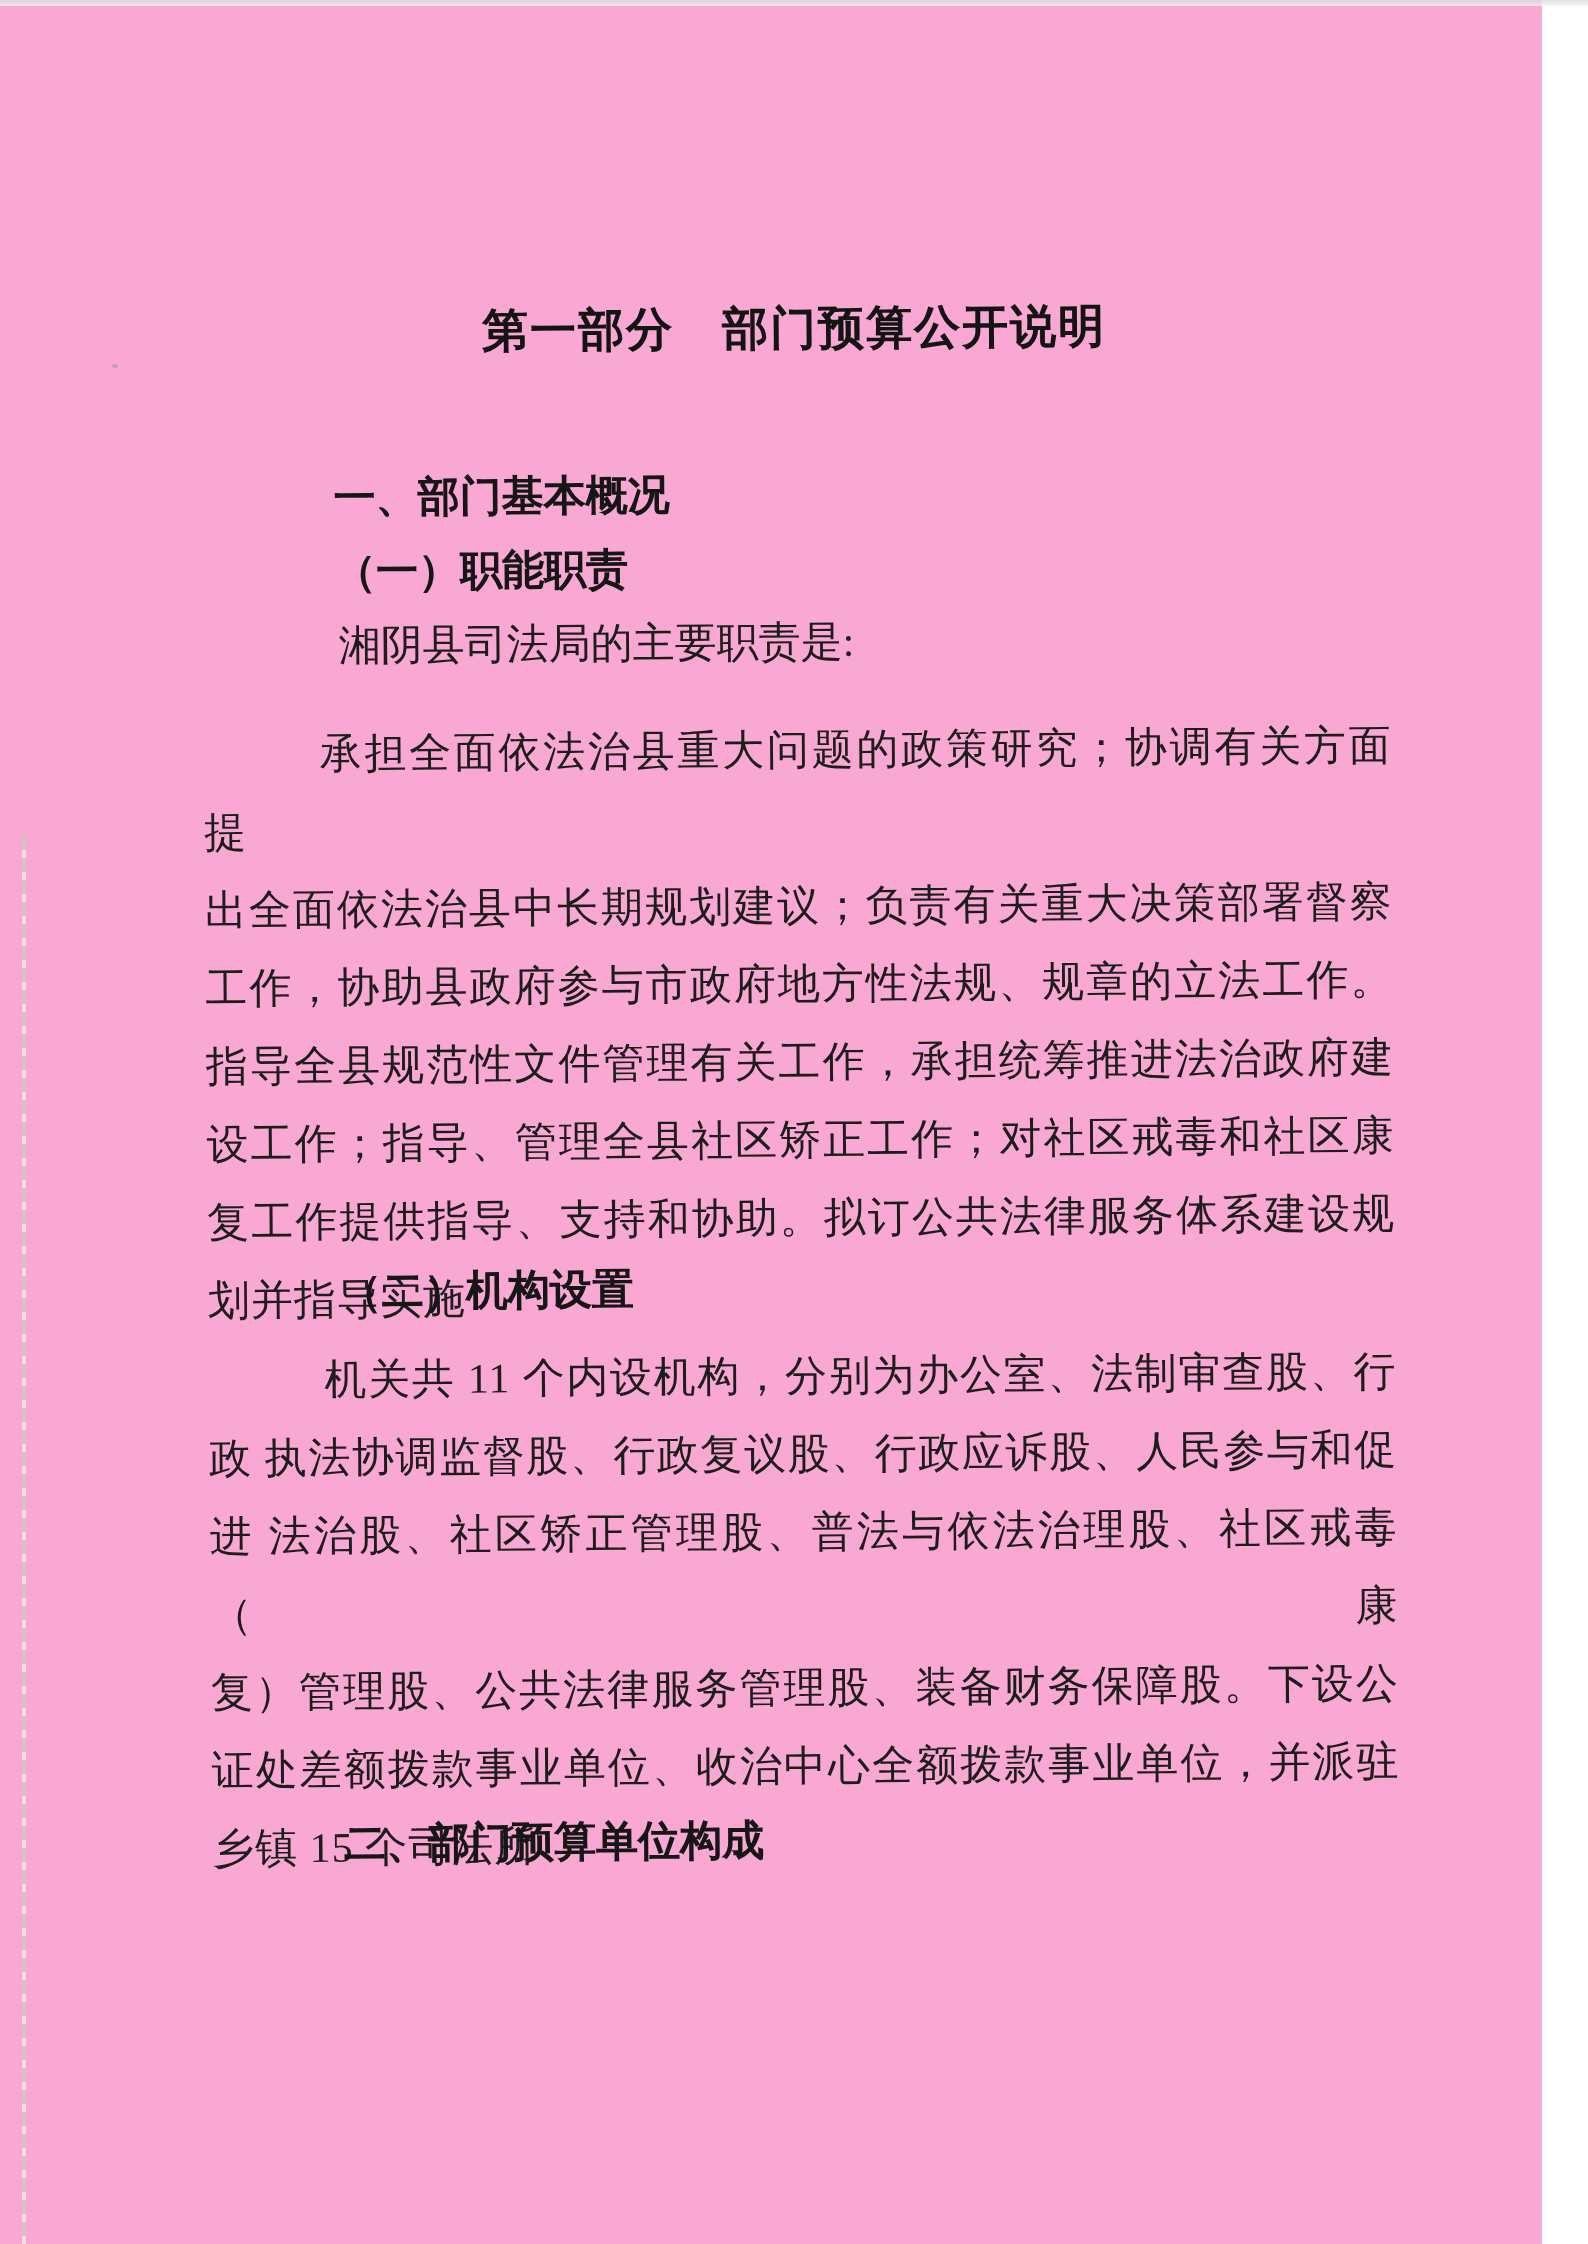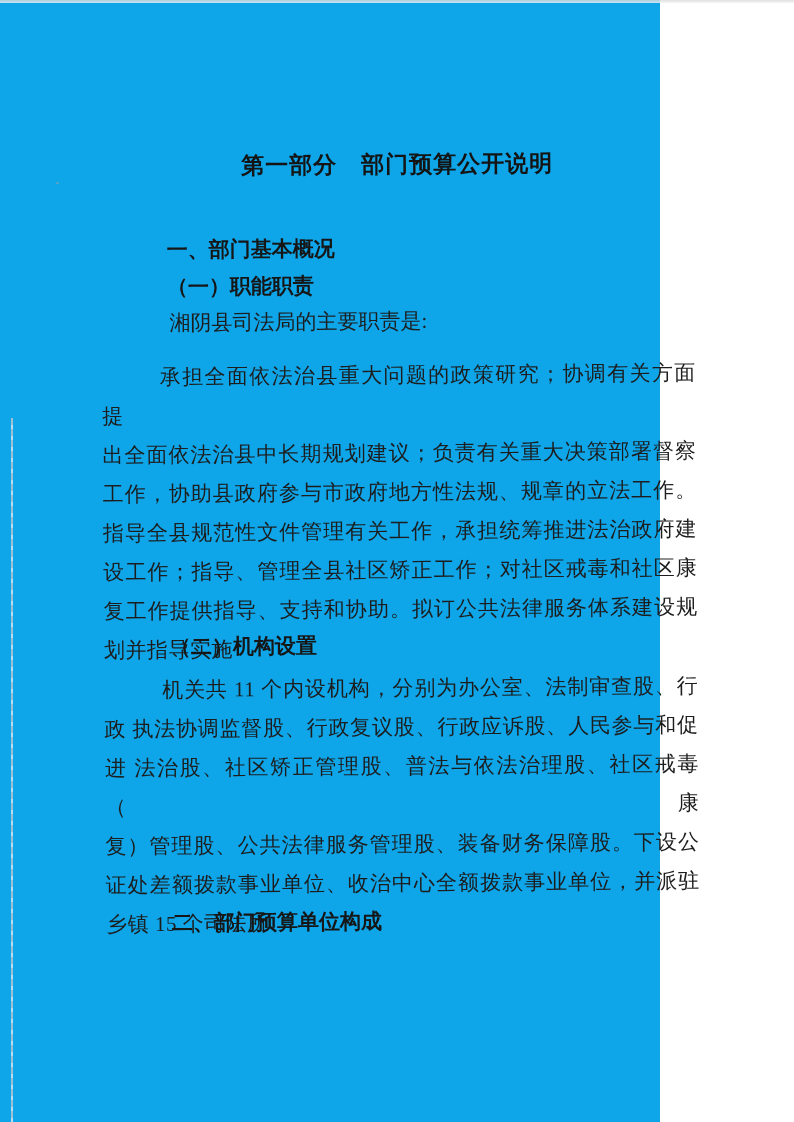--- a/index.html
+++ b/index.html
@@ -3,22 +3,22 @@
 <meta charset="utf-8">
 <style>
   html, body { margin: 0; padding: 0; }
   body {
     width: 794px; height: 1122px;
     background: #ffffff;
     overflow: hidden;
   }
   .page {
     position: relative;
-    width: 660px; height: 1122px;
-    background: #0ea5e9;
+    width: 771px; height: 1122px;
+    background: #f9a8d4;
     color: #1d1d1d;
     font-family: "Liberation Serif", "DejaVu Serif", serif;
   }
   
   .content {
     position: absolute; left: 0; top: 0; right: 0; bottom: 0;
     transform: rotate(-0.45deg);
     transform-origin: 400px 150px;
   }
   .doc-title {

